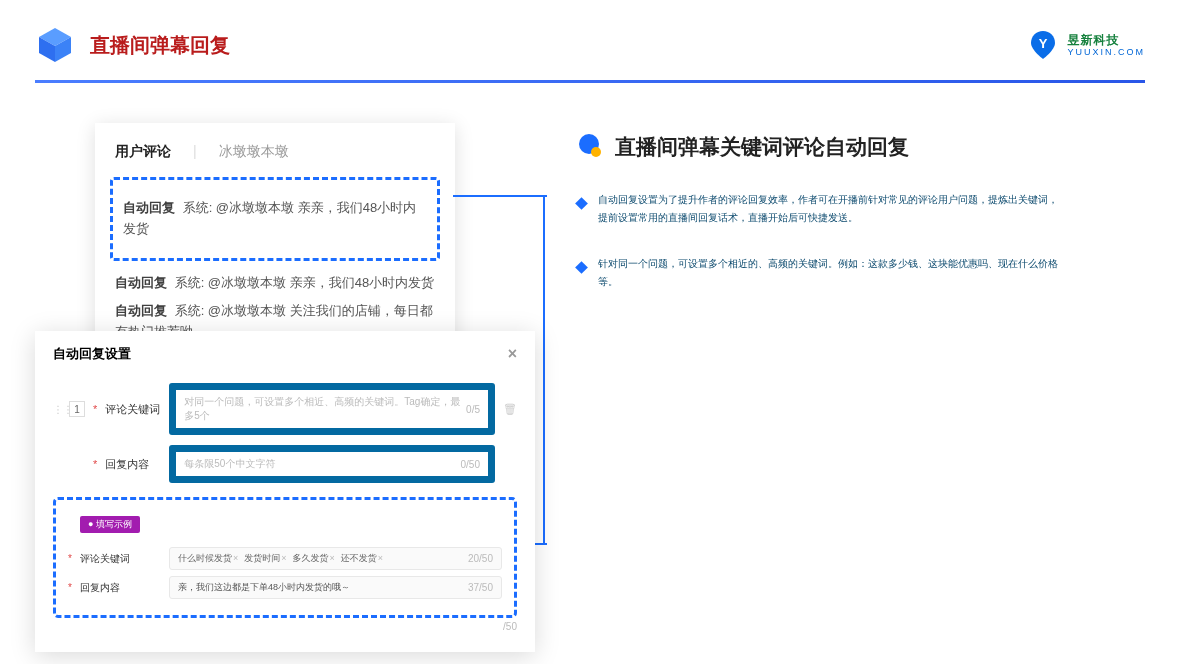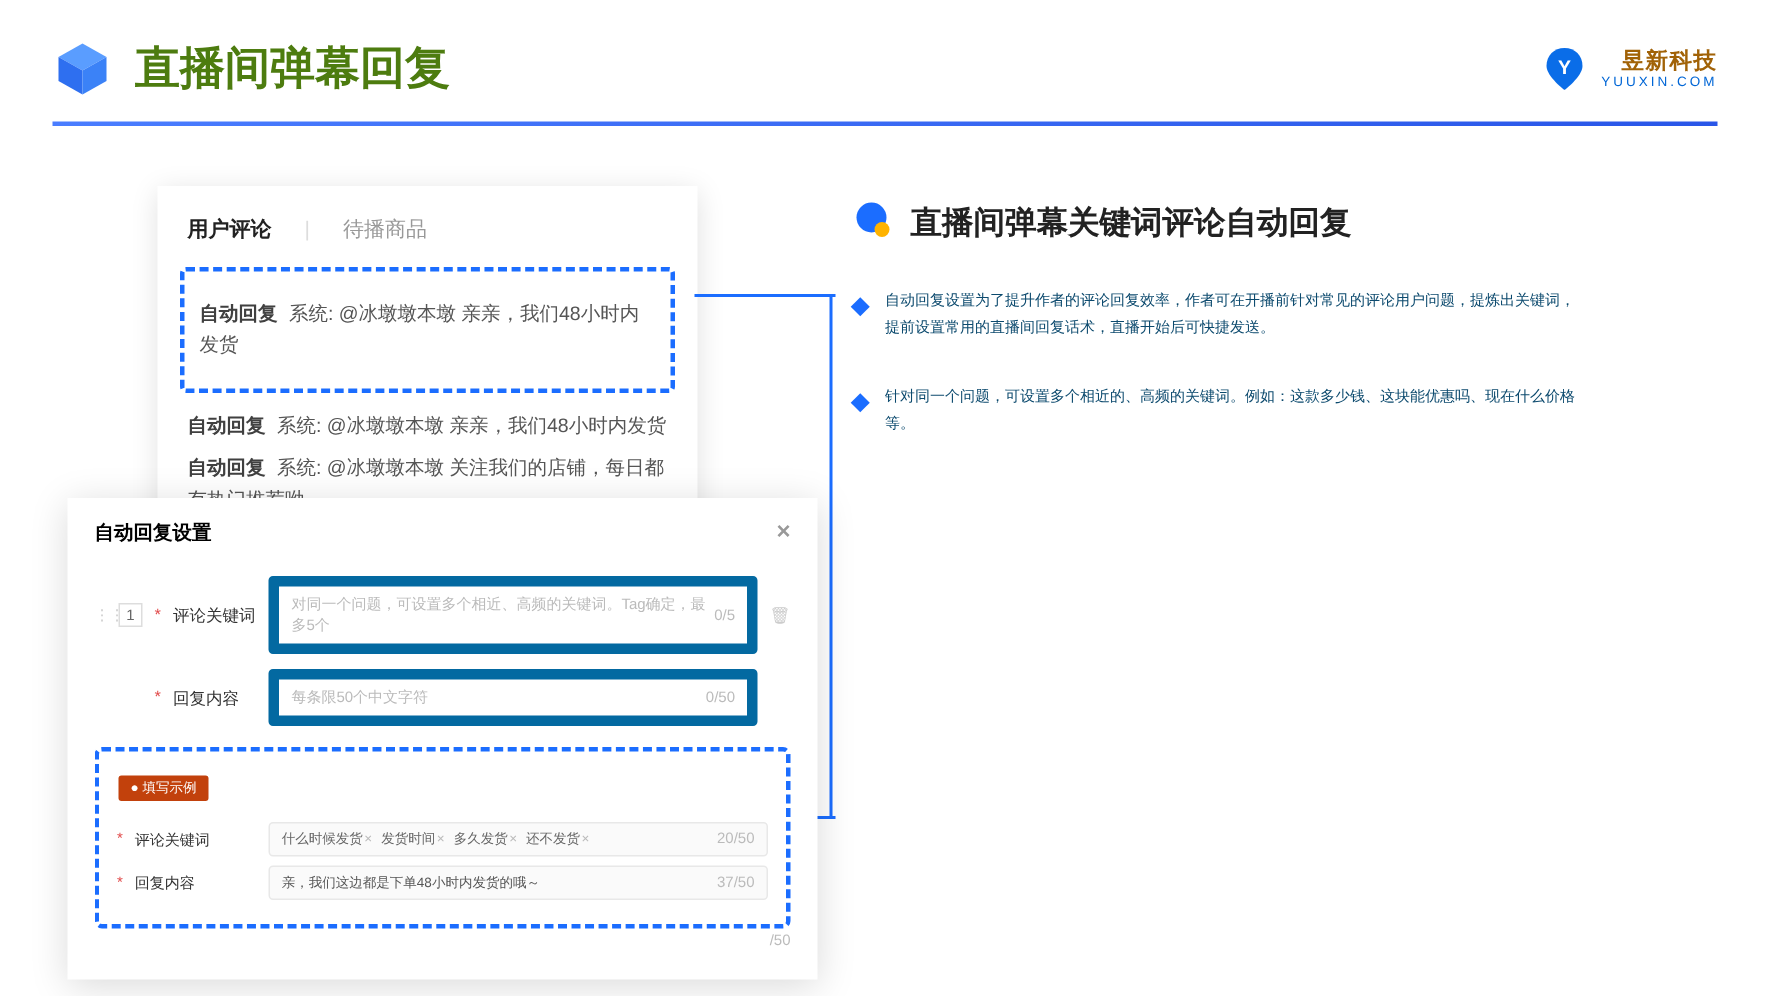--- a/index.html
+++ b/index.html
@@ -2,29 +2,29 @@
 <html><head>
 <meta charset="utf-8">
 <style>
 * { margin: 0; padding: 0; box-sizing: border-box; }
 body { font-family: "Microsoft YaHei", Arial, sans-serif; background: #fff; width: 1180px; height: 664px; overflow: hidden; position: relative; }
 
 .header { display: flex; justify-content: space-between; align-items: center; padding: 25px 35px 15px 35px; }
 .header-left { display: flex; align-items: center; gap: 15px; }
 .cube-icon { width: 40px; height: 40px; position: relative; }
 .cube-icon svg { width: 100%; height: 100%; }
-.page-title { font-size: 30px; font-weight: 600; color: #4d7c0f; }
+.page-title { font-size: 20px; font-weight: 600; color: #b91c1c; }
 .header-right { display: flex; align-items: center; gap: 8px; }
 .brand-icon { width: 32px; height: 32px; }
 .brand-text { display: flex; flex-direction: column; line-height: 1; }
-.brand-name { font-size: 15px; font-weight: 700; color: #a16207; letter-spacing: 1px; text-align: right; }
+.brand-name { font-size: 12px; font-weight: 700; color: #15803d; letter-spacing: 1px; }
 .brand-sub { font-size: 9px; color: #0066d6; letter-spacing: 2px; margin-top: 2px; }
 .divider-line { height: 3px; background: linear-gradient(90deg, #4a7dff 0%, #2956e8 100%); margin: 0 35px; }
 
-.content { display: flex; padding: 40px 35px; gap: 24px; }
+.content { display: flex; padding: 40px 25px; gap: 42px; }
 
 .left-col { width: 500px; position: relative; }
 .card-back { position: absolute; top: 0; left: 70px; width: 360px; background: #fff; box-shadow: 0 3px 18px rgba(0,0,0,.13); padding: 20px 20px 30px; }
 .tabs { display: flex; gap: 22px; font-size: 14px; margin-bottom: 16px; }
 .tab-active { font-weight: 700; color: #222; }
 .tab-inactive { color: #999; }
 .tab-sep { color: #ddd; }
 .highlight-box { border: 3px dashed #1b6dff; border-radius: 4px; padding: 10px 10px; margin: 6px -5px 12px -5px; position: relative; }
 .comment-line { font-size: 13px; margin: 8px 0; line-height: 1.6; }
 .tag-red { color: #404040; font-weight: 600; margin-right: 4px; }
@@ -39,21 +39,21 @@
 .num-badge { width: 16px; height: 16px; border: 1px solid #ddd; background: #fff; display: flex; align-items: center; justify-content: center; font-size: 10px; color: #666; }
 .star { color: #e14a4a; }
 .label { color: #333; font-size: 11px; width: 56px; white-space: nowrap; }
 .input-box { flex: 1; border: 7px solid #0369a1; border-radius: 3px; padding: 5px 8px; font-size: 10px; color: #bbb; display: flex; justify-content: space-between; align-items: center; background: #fff; }
 .counter { color: #bbb; font-size: 10px; }
 .trash { color: #ccc; font-size: 11px; width: 14px; }
 
 .example-box { border: 3px dashed #1b6dff; border-radius: 5px; padding: 10px 12px 10px; margin-top: 14px; position: relative; }
 .add-link { color: #6a5cf0; font-size: 11px; }
 .add-hint { color: #bbb; font-size: 10px; margin-left: 6px; }
-.badge-purple { display: inline-block; background: #c2410c; color: #fff; font-size: 9px; padding: 2px 8px; border-radius: 2px; margin: 6px 1px 8px; }
+.badge-purple { display: inline-block; background: #a21caf; color: #fff; font-size: 9px; padding: 2px 8px; border-radius: 2px; margin: 6px 12px 8px; }
 .ex-row { display: flex; align-items: center; gap: 8px; margin: 6px 0; font-size: 10px; }
 .ex-label { color: #333; width: 50px; white-space: nowrap; font-size: 10px; }
 .ex-box { flex: 1; border: 1px solid #e8e8e8; background: #fafafa; border-radius: 3px; padding: 4px 8px; display: flex; align-items: center; justify-content: space-between; margin-left: 31px; }
 .ex-tags { display: flex; gap: 6px; flex-wrap: wrap; }
 .ex-tag { font-size: 9px; color: #666; }
 .ex-tag .x { color: #bbb; margin-left: 1px; }
 .ex-text { font-size: 9px; color: #555; }
 
 .right-col { flex: 1; padding-left: 10px; padding-top: 10px; }
 .section-head { display: flex; gap: 12px; margin-bottom: 30px; }
@@ -94,21 +94,21 @@
 <div class="divider-line"></div>
 
 <div class="content">
 
   <div class="left-col">
 
     <div class="card-back">
       <div class="tabs">
         <span class="tab-active">用户评论</span>
         <span class="tab-sep">|</span>
-        <span class="tab-inactive">待播商品</span>
+        <span class="tab-inactive">冰墩墩本墩</span>
       </div>
       <div class="highlight-box">
         <div class="comment-line">
           <span class="tag-red">自动回复</span>
           <span class="comment-grey">系统: @冰墩墩本墩 亲亲，我们48小时内发货</span>
         </div>
       </div>
       <div class="comment-line">
         <span class="tag-red">自动回复</span>
         <span class="comment-grey">系统: @冰墩墩本墩 亲亲，我们48小时内发货</span>

